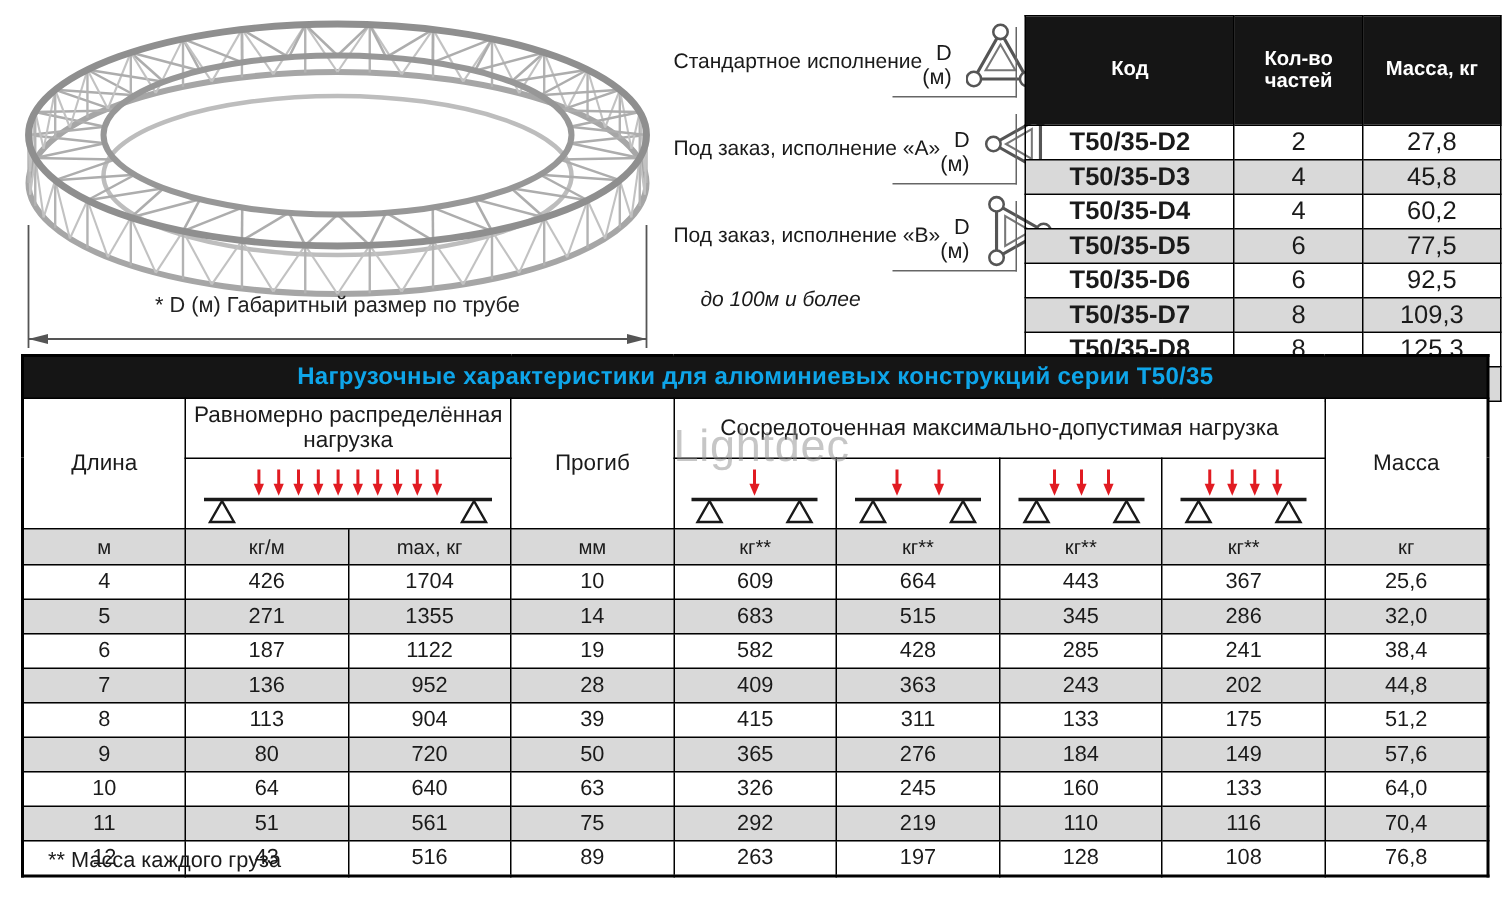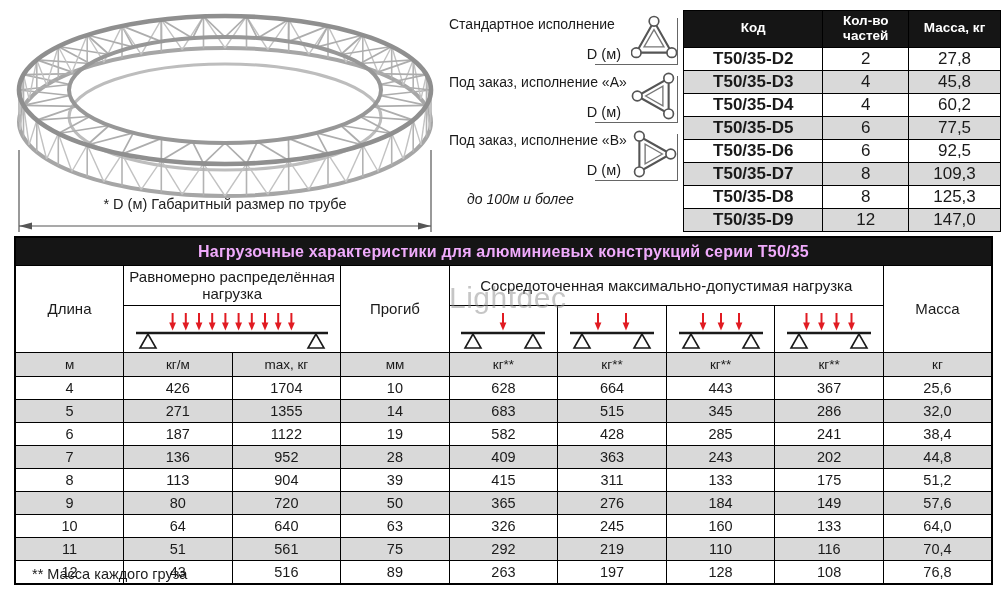--- a/index.html
+++ b/index.html
@@ -8,43 +8,43 @@
 
   
   .ring-figure{position:absolute;left:4px;top:4px;width:442px;height:234px;}
   .ring-figure svg{position:absolute;left:0;top:0;}
   .ring-caption{position:absolute;left:0;right:0;top:192px;text-align:center;
                 font-size:14.5px;color:#222;}
 
   
   .exec-block{position:absolute;left:449px;top:12px;width:228px;}
   .exec-row{position:relative;display:flex;align-items:flex-start;height:53px;margin-bottom:5px;}
-  .exec-text{flex:1;display:flex;flex-direction:column;justify-content:space-between;height:100%;}
+  .exec-text{flex:1;display:flex;flex-direction:row;justify-content:flex-end;height:100%;margin-top:16px;}
   .exec-label{font-size:14px;padding-top:4px;white-space:nowrap;}
   .exec-dim{font-size:14.5px;text-align:right;padding-right:10px;padding-bottom:3px;}
   .exec-icon{width:46px;height:48px;margin-top:2px;}
   .exec-bracket{position:absolute;right:-1px;bottom:0;width:82px;height:46px;
                 border-right:1.5px solid #666;border-bottom:1.5px solid #666;pointer-events:none;}
   .exec-note{margin-top:10px;font-size:14px;font-style:italic;line-height:1.25;}
   .exec-note .l2{margin-left:18px;}
 
   
   table{border-collapse:collapse;table-layout:fixed;}
   .parts-table{position:absolute;left:683px;top:10px;width:318px;}
   .parts-table th{background:#151515;color:#fff;font-size:13.5px;font-weight:bold;
-                  border:1.5px solid #000;padding:3px 2px;line-height:1.1;height:26px;}
+                  border:1.5px solid #000;padding:21px 2px;line-height:1.1;height:26px;}
   .parts-table td{border:1.5px solid #000;text-align:center;font-size:17px;
                   padding:1px 2px;height:17px;}
   .parts-table td:first-child{font-weight:bold;}
   .parts-table tbody tr:nth-child(even){background:#d9d9d9;}
 
   
   .load-table{position:absolute;left:14px;top:236px;width:979px;border:2px solid #000;}
   .load-table th,.load-table td{border:1.5px solid #000;text-align:center;vertical-align:middle;}
-  .load-table .ttl th{background:#151515;color:#f0abfc;font-size:16px;font-weight:bold;
+  .load-table .ttl th{background:#151515;color:#0ea5e9;font-size:16px;font-weight:bold;
                       height:25px;letter-spacing:.2px;}
   .load-table .grp th{font-size:15px;font-weight:normal;background:#fff;line-height:1.15;
                       padding:2px 4px;}
   .load-table .grp .tall{height:82px;}
   .load-table .lbl2{height:34px;}
   .load-table .diag th{height:46px;padding:0;background:#fff;}
   .load-table .units th{background:#d9d9d9;font-weight:normal;font-size:13.5px;height:21px;}
   .load-table tbody td{font-size:14.5px;height:20px;}
   .load-table tbody tr:nth-child(even){background:#d9d9d9;}
 
@@ -456,21 +456,21 @@
           <th>кг**</th>
           <th>кг</th>
         </tr>
     </thead>
     <tbody>
         <tr>
           <td>4</td>
           <td>426</td>
           <td>1704</td>
           <td>10</td>
-          <td>628</td>
+          <td>609</td>
           <td>664</td>
           <td>443</td>
           <td>367</td>
           <td>25,6</td>
         </tr>
         <tr>
           <td>5</td>
           <td>271</td>
           <td>1355</td>
           <td>14</td>

